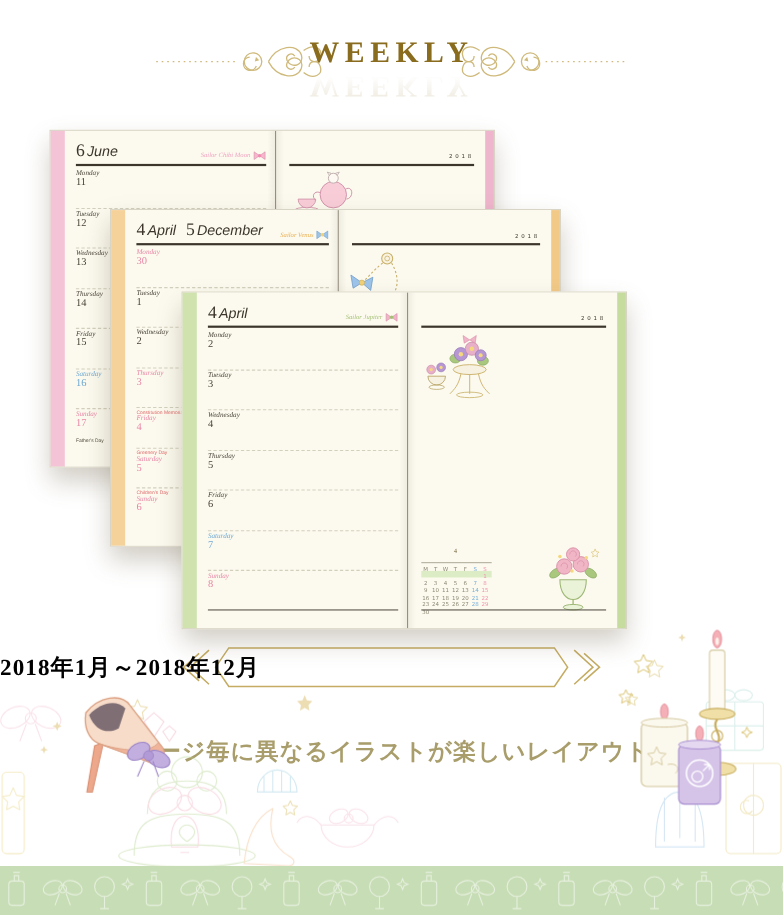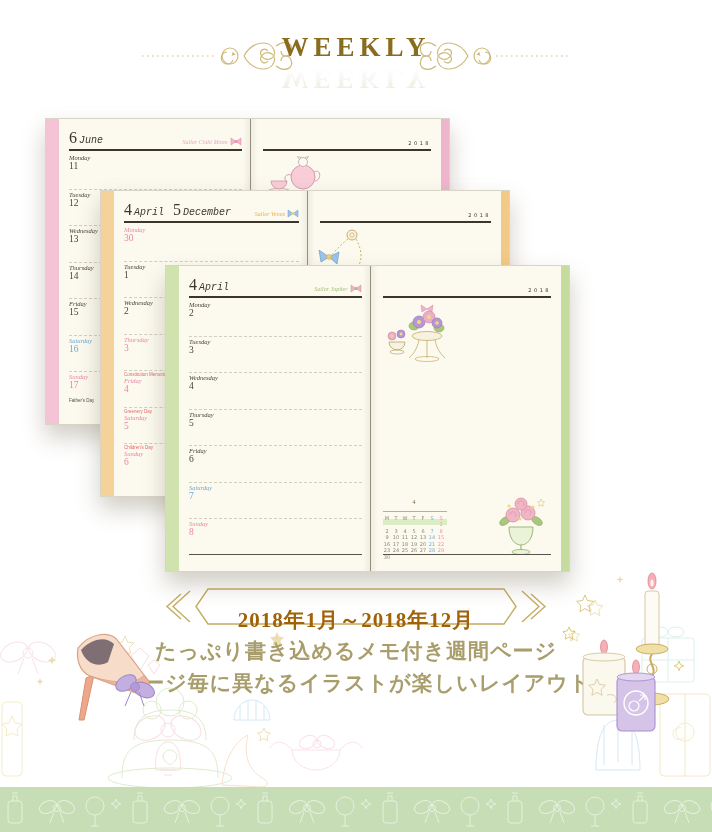--- a/index.html
+++ b/index.html
@@ -35,21 +35,21 @@
   .page.left::after { content:''; position:absolute; right:0; top:0; bottom:0; width:7px;
     background:linear-gradient(to right, rgba(0,0,0,0), rgba(120,108,88,.10)); }
   .page.right::before { content:''; position:absolute; left:0; top:0; bottom:0; width:7px;
     background:linear-gradient(to left, rgba(0,0,0,0), rgba(120,108,88,.10)); }
 
   .page-head { position:absolute; top:6px; left:10px; right:8px; height:26px;
     border-bottom:2px solid #3b352b; }
   .months { position:absolute; left:0; bottom:3px; display:flex; gap:9px; }
   .month-group { display:flex; align-items:baseline; gap:2px; }
   .month-num { font-family:"Liberation Serif", serif; font-size:16px; color:#3b352b; line-height:16px; }
-  .month-name { font-family:Liberation Mono, monospace; font-style:italic; font-size:10px; color:#3b352b; }
+  .month-name { font-family:Liberation Sans, sans-serif; font-style:italic; font-size:13px; color:#3b352b; }
   .char { position:absolute; right:0; bottom:3px; display:flex; align-items:center; gap:2px; }
   .char-name { font-family:"Liberation Serif", serif; font-style:italic; font-size:6px; }
   .p-a .char-name { color:#f0a3c0; } .p-b .char-name { color:#e9ae4d; } .p-c .char-name { color:#a6c177; }
 
   .rhead { position:absolute; top:6px; left:12px; right:10px; height:26px;
     border-bottom:2px solid #3b352b; }
   .year { position:absolute; right:0; bottom:3px; font-size:5px; letter-spacing:2.5px;
     color:#3b352b; font-family:"DejaVu Sans", sans-serif; }
 
   .days { position:absolute; top:34px; left:10px; right:8px; bottom:16px;
@@ -76,23 +76,23 @@
     font-family:"Liberation Serif", serif; }
   .mc-row { white-space:nowrap; height:6.5px; }
   .mc-row.mc-head { border-bottom:0.5px solid #b3b09e; }
   .mc-hl { background:#dcedc6; }
   .mc-cell { display:inline-block; width:9px; text-align:center; font-size:5px;
     line-height:6.5px; color:#8c8874; font-family:"DejaVu Sans", sans-serif; }
   .mc-cell.c5 { color:#74aed6; } .mc-cell.c6 { color:#ed93ad; }
 
   
   .banner { position:absolute; top:584px; left:0; width:712px; height:48px; }
-  .banner-text { position:absolute; top:22px; left:0; width:100%; text-align:center;
+  .banner-text { position:absolute; top:9px; left:0; width:100%; text-align:left;
     font-family:"Liberation Serif", serif; font-weight:bold; font-size:21px;
-    color:#a16207; letter-spacing:1px; }
+    color:#000000; letter-spacing:1px; }
 
   
   .desc { position:absolute; left:0; width:712px; text-align:center; font-weight:bold;
     font-size:21px; letter-spacing:1px; color:#a89d6b; }
   .desc1 { top:637px; } .desc2 { top:669px; }
 
   .decor { position:absolute; }
   .band { position:absolute; left:0; bottom:0; }
 </style>
 </head>
@@ -432,21 +432,20 @@
         <polygon points="208,5 504,5 516,22.5 504,40 208,40 196,22.5"></polygon>
         <polyline points="190,7 173,22.5 190,38"></polyline>
         <polyline points="181,10 167,22.5 181,35"></polyline>
         <polyline points="522,7 539,22.5 522,38"></polyline>
         <polyline points="531,10 545,22.5 531,35"></polyline>
       </g>
     </svg>
     <div class="banner-text">2018年1月～2018年12月</div>
   </div>
 
-  <div class="desc desc1">たっぷり書き込めるメモ付き週間ページ</div>
   <div class="desc desc2">ページ毎に異なるイラストが楽しいレイアウト</div>
 
   <svg class="decor" style="left:0; top:560px;" width="712" height="230">
     <g fill="none" stroke-width="1" stroke-linejoin="round" opacity="0.5">
       <g stroke="#bcd79c">
         <ellipse cx="170" cy="218" rx="62" ry="10"></ellipse>
         <path d="M122,218 c0,-26 8,-38 48,-38 c40,0 48,12 48,38"></path>
         <path d="M134,180 c0,-20 10,-30 36,-30 c26,0 36,10 36,30"></path>
         <circle cx="170" cy="142" r="14"></circle>
           <circle cx="152" cy="150" r="9"></circle>

